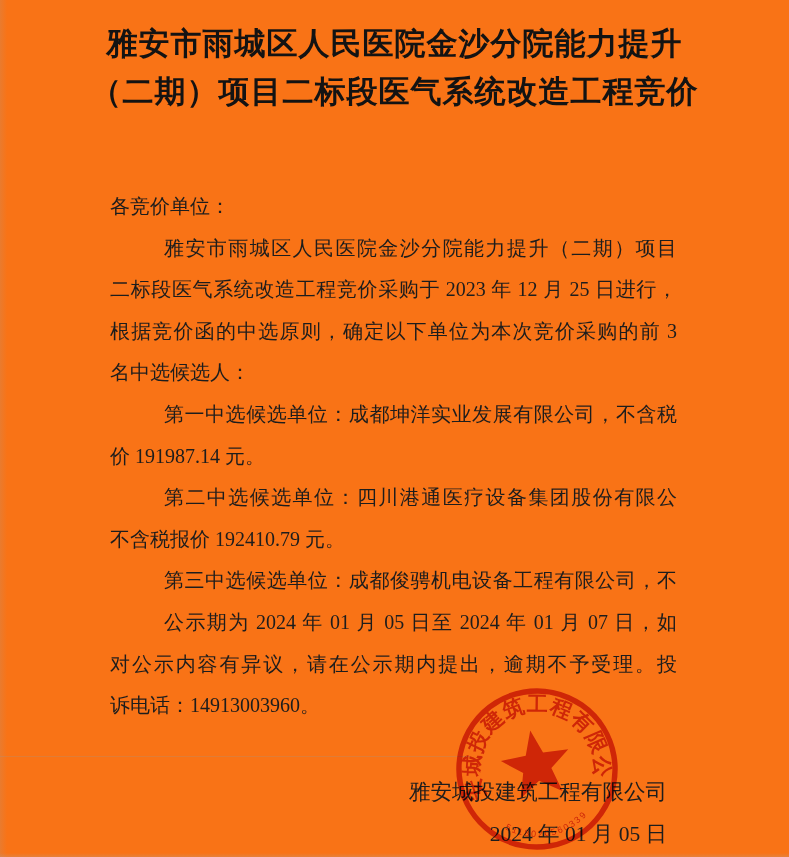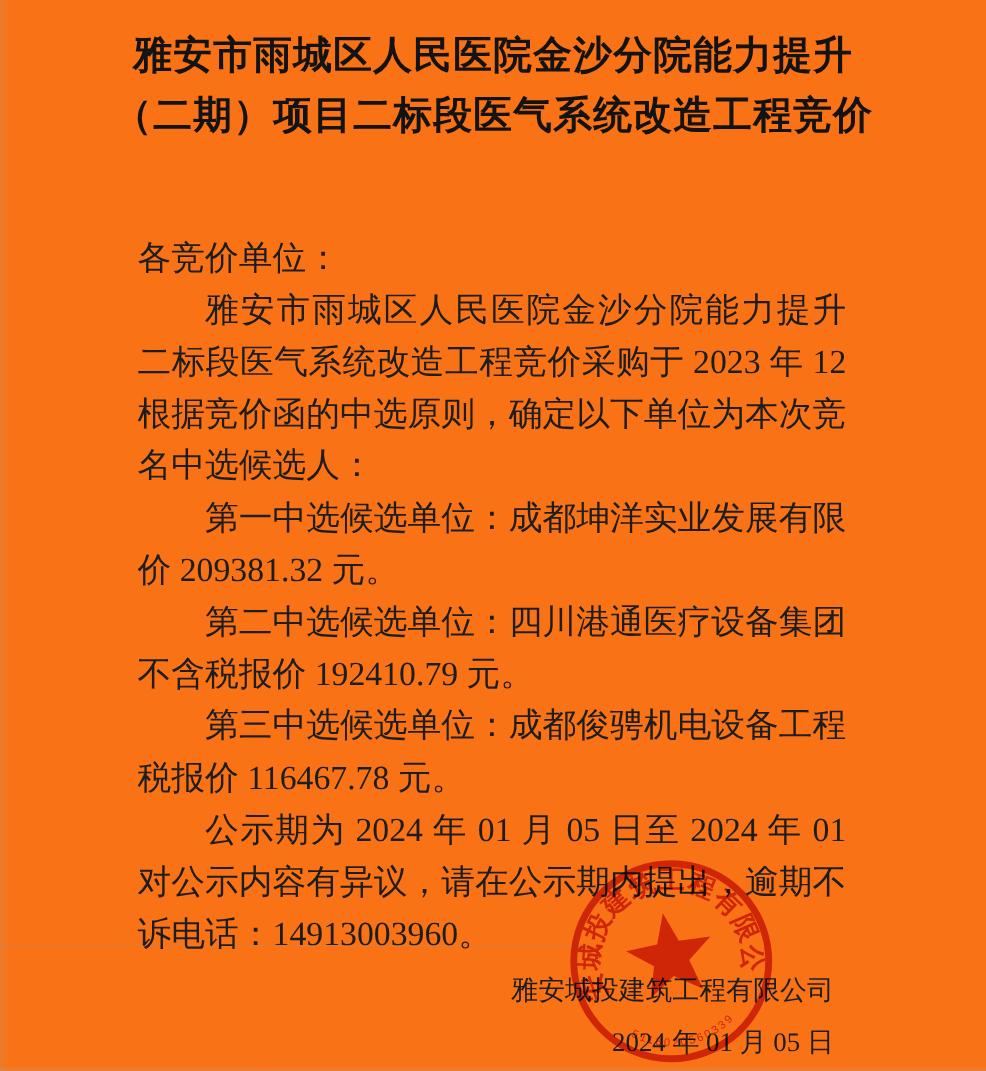--- a/index.html
+++ b/index.html
@@ -51,21 +51,21 @@
     color: #131313;
     letter-spacing: 1px;
   }
   .title .tl { display: block; }
 
   .content {
     position: absolute;
     left: 110px;
     top: 186px;
     width: 567px;
-    font-size: 27px;
+    font-size: 20px;
     line-height: 41.6px;
     color: #1d1d1d;
   }
   .ln {
     height: 41.6px;
     overflow: hidden;
     white-space: normal;
   }
   .just {
     text-align: justify;
@@ -118,25 +118,24 @@
     <span class="tl">（二期）项目二标段医气系统改造工程竞价</span>
   </h1>
 
   <div class="content">
     <div class="ln">各竞价单位：</div>
     <div class="ln ind just">雅安市雨城区人民医院金沙分院能力提升（二期）项目</div>
     <div class="ln just">二标段医气系统改造工程竞价采购于 2023 年 12 月 25 日进行，</div>
     <div class="ln just">根据竞价函的中选原则，确定以下单位为本次竞价采购的前 3</div>
     <div class="ln">名中选候选人：</div>
     <div class="ln ind just">第一中选候选单位：成都坤洋实业发展有限公司，不含税报</div>
-    <div class="ln">价 209381.32 元。</div>
+    <div class="ln">价 191987.14 元。</div>
     <div class="ln ind just">第二中选候选单位：四川港通医疗设备集团股份有限公司，</div>
     <div class="ln">不含税报价 192410.79 元。</div>
     <div class="ln ind just">第三中选候选单位：成都俊骋机电设备工程有限公司，不含</div>
-    <div class="ln">税报价 116467.78 元。</div>
     <div class="ln ind just">公示期为 2024 年 01 月 05 日至 2024 年 01 月 07 日，如</div>
     <div class="ln just">对公示内容有异议，请在公示期内提出，逾期不予受理。投</div>
     <div class="ln">诉电话：14913003960。</div>
   </div>
 
   <div class="sig">
     <div>雅安城投建筑工程有限公司</div>
     <div>2024 年 01 月 05 日</div>
   </div>
 

